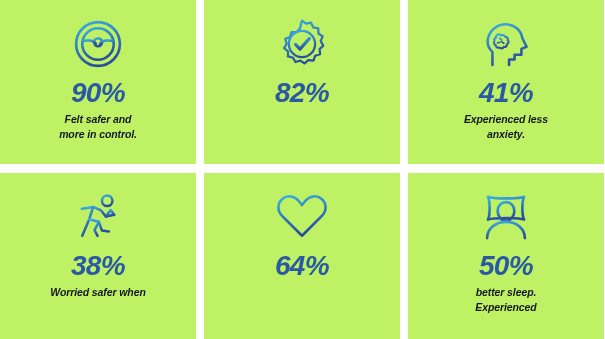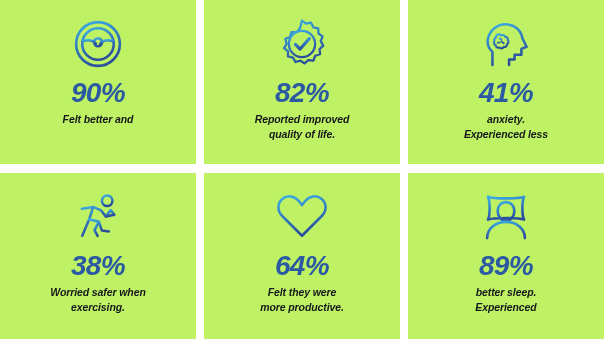--- a/index.html
+++ b/index.html
@@ -86,63 +86,60 @@
         <circle cx="32" cy="32" r="25" stroke="url(#g1)" stroke-width="3"></circle>
         <circle cx="32" cy="32" r="18" stroke="url(#g1)" stroke-width="3"></circle>
         <circle cx="32" cy="30" r="4.6" stroke="url(#g1)" stroke-width="3"></circle>
         <path d="M14.6 28.5 C21 27 27 28 29.6 31.6" stroke="url(#g1)" stroke-width="3" stroke-linecap="round"></path>
         <path d="M49.4 28.5 C43 27 37 28 34.4 31.6" stroke="url(#g1)" stroke-width="3" stroke-linecap="round"></path>
         <path d="M32 34.8 L32 50" stroke="url(#g1)" stroke-width="3" stroke-linecap="round"></path>
       </svg>
     </div>
     <div class="stat-value">90%</div>
     <div class="stat-caption">
-      <span class="cap-line">Felt better and</span>
+      <span class="cap-line">Felt safer and</span>
+      <span class="cap-line">more in control.</span>
     </div>
   </div>
 
   <div class="stat-card">
     <div class="icon-wrap">
       <svg width="56" height="56" viewBox="0 0 64 64" fill="none">
         <defs>
           <linearGradient id="g2" x1="0" y1="0" x2="0.35" y2="1">
             <stop offset="0" stop-color="#3bb0e5"></stop>
             <stop offset="1" stop-color="#2b4f9e"></stop>
           </linearGradient>
         </defs>
         <path d="M32 5.2 l4.6 3.6 5.7-1.2 2.6 5.3 5.7 1.3 0.2 5.8 4.8 3.3 -2.2 5.4 2.9 5.1 -4.2 4.1 0.6 5.8 -5.6 1.7 -2 5.5 -5.8-0.6 -4.3 3.9 -4.9-3.2 -5.6 1.6 -2.9-5.1 -5.7-1.3 0.2-5.8 -4.6-3.6 3-5 -1.6-5.6 5.4-2.2 1.6-5.6 5.8 0.1 3.9-4.3z" stroke="url(#g2)" stroke-width="2.6" stroke-linejoin="round"></path>
         <circle cx="32" cy="32" r="15" stroke="url(#g2)" stroke-width="2.6"></circle>
         <path d="M24.5 32.4 L29.8 37.8 L40.5 25.6" stroke="url(#g2)" stroke-width="3.6" stroke-linecap="round" stroke-linejoin="round"></path>
       </svg>
     </div>
     <div class="stat-value">82%</div>
-    <div class="stat-caption">
-      <span class="cap-line">Reported improved</span>
-      <span class="cap-line">quality of life.</span>
-    </div>
   </div>
 
   <div class="stat-card">
     <div class="icon-wrap">
       <svg width="56" height="56" viewBox="0 0 64 64" fill="none">
         <defs>
           <linearGradient id="g3" x1="0" y1="0" x2="0.35" y2="1">
             <stop offset="0" stop-color="#3bb0e5"></stop>
             <stop offset="1" stop-color="#2b4f9e"></stop>
           </linearGradient>
         </defs>
         <path d="M16.5 56 L16.5 41 C11.5 36.5 10 30.5 11.8 24.3 C14.2 15.6 22.4 9.5 31.6 9.5 C41.6 9.5 49.4 16.3 50.6 25.2 L55.5 35.2 L49.6 37.6 L49.6 44.2 L41.8 44.2 L41.8 49.8 L35.5 49.8 L35.5 56" stroke="url(#g3)" stroke-width="2.9" stroke-linejoin="round" stroke-linecap="round"></path>
         <path d="M24.5 20.8 C22 20.8 20.4 22.6 20.4 24.8 C18.6 25.4 18 27.4 18.8 29 C17.6 30.6 18.4 32.9 20.3 33.5 C20.5 35.6 22.6 36.9 24.6 36.1 C26 37.6 28.6 37.2 29.5 35.3 C31.5 35.9 33.4 34.2 33.2 32.2 C35 31.4 35.4 29 34 27.7 C34.7 25.8 33.2 23.8 31.2 23.9 C30.6 21.9 28.2 21 26.6 22.3 C26 21.4 25.3 20.8 24.5 20.8z" stroke="url(#g3)" stroke-width="2.4" stroke-linejoin="round"></path>
         <path d="M24.6 25.2 L27 27.4 M29.6 31.2 L27 29.2 M22.3 30.6 L25 30.2" stroke="url(#g3)" stroke-width="1.9" stroke-linecap="round"></path>
       </svg>
     </div>
     <div class="stat-value">41%</div>
     <div class="stat-caption">
+      <span class="cap-line">Experienced less</span>
       <span class="cap-line">anxiety.</span>
-      <span class="cap-line">Experienced less</span>
     </div>
   </div>
 
   <div class="stat-card">
     <div class="icon-wrap">
       <svg width="56" height="56" viewBox="0 0 64 64" fill="none">
         <defs>
           <linearGradient id="g4" x1="0" y1="0" x2="0.35" y2="1">
             <stop offset="0" stop-color="#3bb0e5"></stop>
             <stop offset="1" stop-color="#2b4f9e"></stop>
@@ -152,57 +149,52 @@
         <path d="M13.5 22.5 L26.5 20.5 L35.5 24.5 L41 31.5 L50.5 29.5" stroke="url(#g4)" stroke-width="2.9" stroke-linecap="round" stroke-linejoin="round"></path>
         <path d="M41 31.5 L46.5 24 L50.5 29.5" stroke="url(#g4)" stroke-width="2.9" stroke-linecap="round" stroke-linejoin="round"></path>
         <path d="M26.5 20.5 L22 34.5 L14 53.5" stroke="url(#g4)" stroke-width="2.9" stroke-linecap="round" stroke-linejoin="round"></path>
         <path d="M22 34.5 L33 37.5 L36.5 47.5 L44.5 48.5" stroke="url(#g4)" stroke-width="2.9" stroke-linecap="round" stroke-linejoin="round"></path>
         <path d="M33 37.5 L28 47 L31.5 53.5" stroke="url(#g4)" stroke-width="2.9" stroke-linecap="round" stroke-linejoin="round"></path>
       </svg>
     </div>
     <div class="stat-value">38%</div>
     <div class="stat-caption">
       <span class="cap-line">Worried safer when</span>
-      <span class="cap-line">exercising.</span>
     </div>
   </div>
 
   <div class="stat-card">
     <div class="icon-wrap">
       <svg width="58" height="52" viewBox="0 0 68 60" fill="none">
         <defs>
           <linearGradient id="g5" x1="0" y1="0" x2="0.3" y2="1">
             <stop offset="0" stop-color="#3bb0e5"></stop>
             <stop offset="1" stop-color="#2b4f9e"></stop>
           </linearGradient>
         </defs>
         <path d="M34 52 L10.5 28.5 C4.8 22.8 5 13.8 10.9 8.8 C16.6 4 25.2 5 30 11 L34 16 L38 11 C42.8 5 51.4 4 57.1 8.8 C63 13.8 63.2 22.8 57.5 28.5 Z" stroke="url(#g5)" stroke-width="3" stroke-linejoin="round"></path>
       </svg>
     </div>
     <div class="stat-value">64%</div>
-    <div class="stat-caption">
-      <span class="cap-line">Felt they were</span>
-      <span class="cap-line">more productive.</span>
-    </div>
   </div>
 
   <div class="stat-card">
     <div class="icon-wrap">
       <svg width="58" height="54" viewBox="0 0 66 60" fill="none">
         <defs>
           <linearGradient id="g6" x1="0" y1="0" x2="0.3" y2="1">
             <stop offset="0" stop-color="#3bb0e5"></stop>
             <stop offset="1" stop-color="#2b4f9e"></stop>
           </linearGradient>
         </defs>
         <path d="M12.5 7 C18 9.5 48 9.5 53.5 7 C51 12.5 51 27.5 53.5 33 C48 30.5 18 30.5 12.5 33 C15 27.5 15 12.5 12.5 7 Z" stroke="url(#g6)" stroke-width="3" stroke-linejoin="round"></path>
         <path d="M33 13 C27.4 13 23.5 17.4 23.5 23.2 C23.5 29.6 27.6 34.2 33 34.2 C38.4 34.2 42.5 29.6 42.5 23.2 C42.5 17.4 38.6 13 33 13 Z" stroke="url(#g6)" stroke-width="3" stroke-linejoin="round"></path>
         <path d="M11.5 54 C11.5 43.4 20.8 35.5 33 35.5 C45.2 35.5 54.5 43.4 54.5 54" stroke="url(#g6)" stroke-width="3" stroke-linecap="round"></path>
       </svg>
     </div>
-    <div class="stat-value">89%</div>
+    <div class="stat-value">50%</div>
     <div class="stat-caption">
       <span class="cap-line">better sleep.</span>
       <span class="cap-line">Experienced</span>
     </div>
   </div>
 
 </div>
 
 </body></html>

